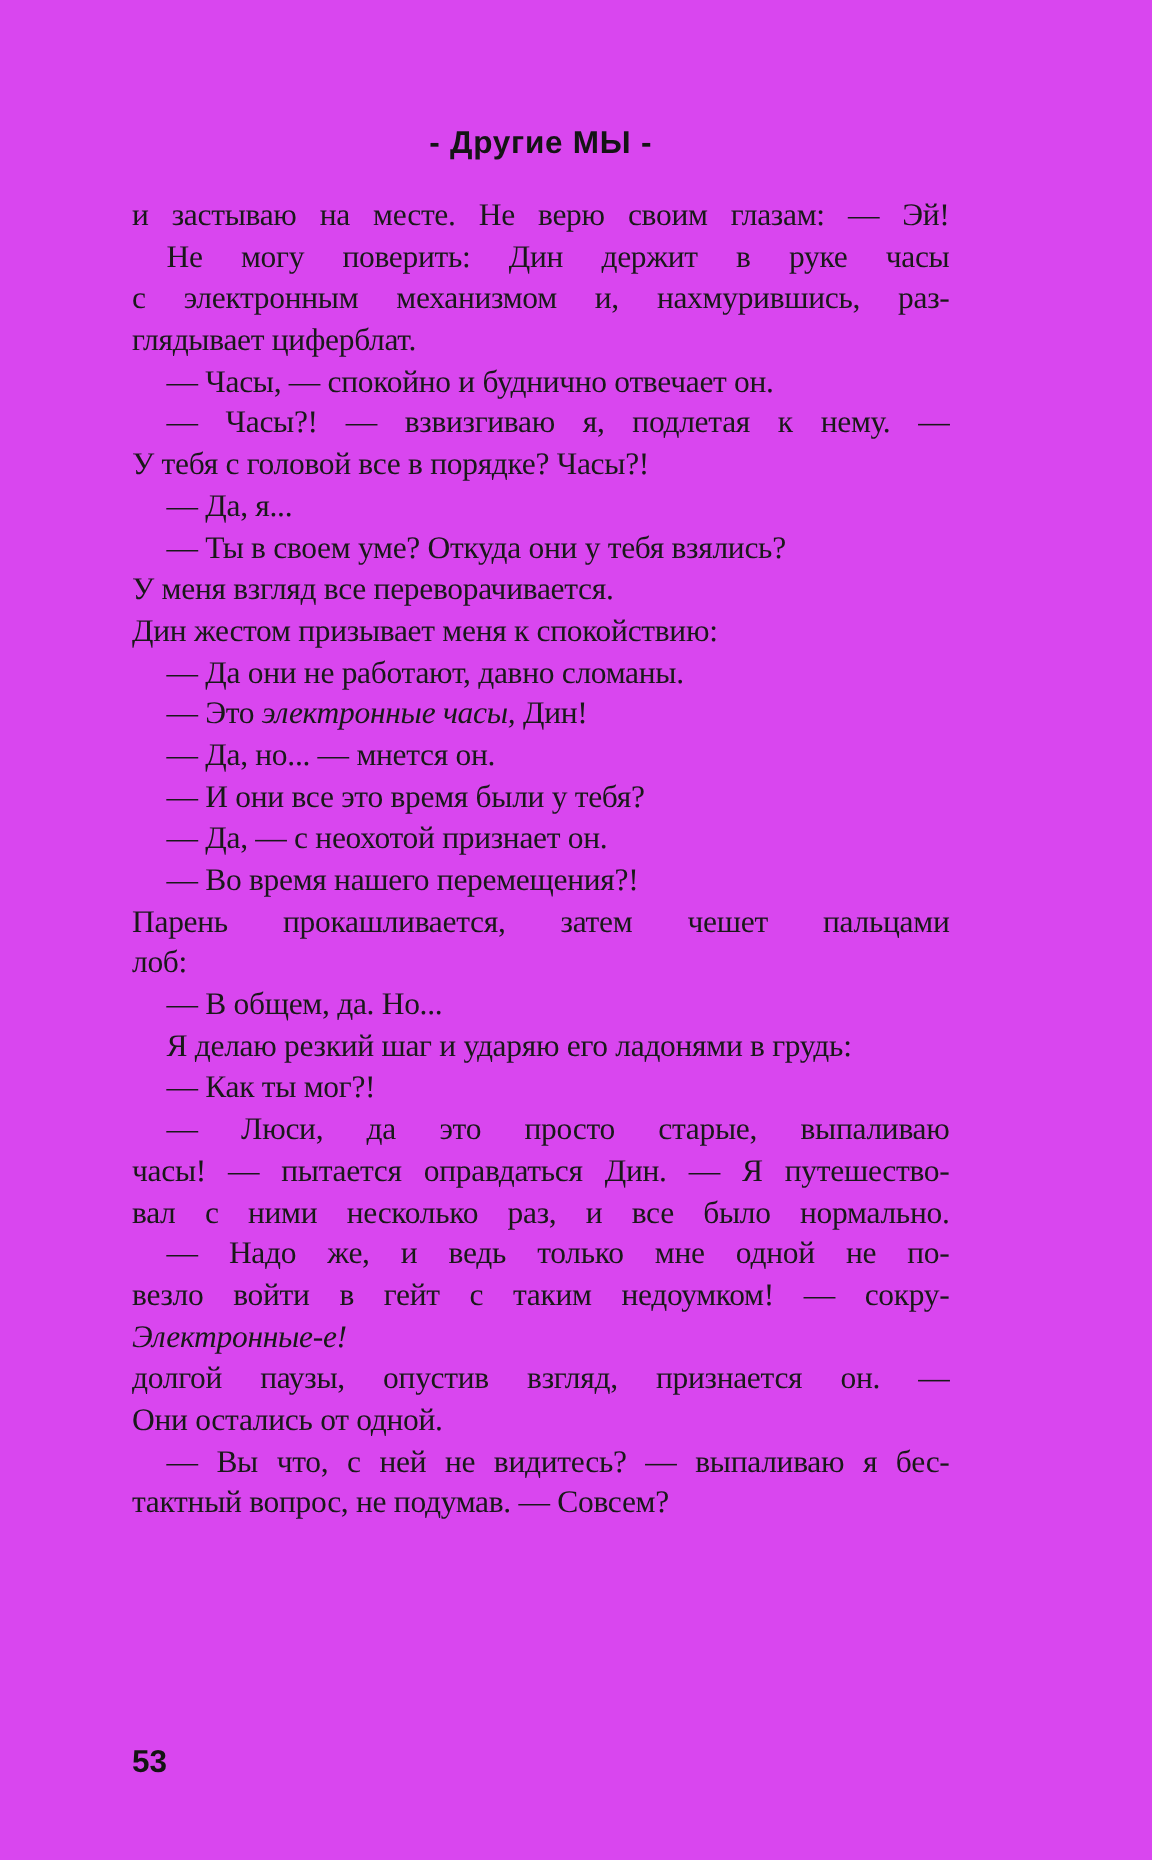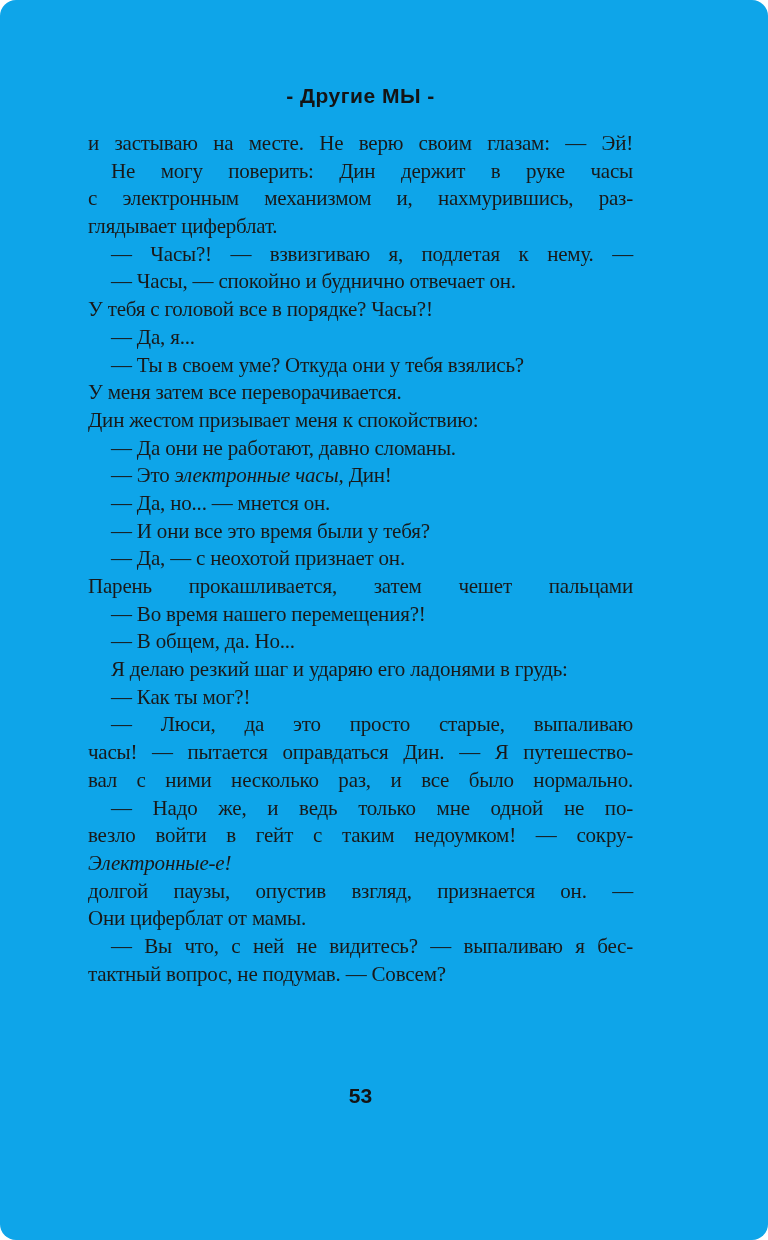--- a/index.html
+++ b/index.html
@@ -1,25 +1,24 @@
 <!DOCTYPE html>
 <html><head>
 <meta charset="utf-8">
 <style>
   html, body { margin: 0; padding: 0; }
   body { background: #ffffff; }
   .page {
     position: relative;
     width: 768px;
     height: 1240px;
-    background: #0ea5e9;
+    background: #d946ef;
     overflow: hidden;
     font-family: "Liberation Serif", serif;
     color: #191919;
-    border-radius: 16px;
   }
   .running-header {
     position: absolute;
     left: 88px;
     top: 84px;
     width: 545px;
     text-align: center;
     font-family: "Liberation Sans", sans-serif;
     font-weight: bold;
     font-size: 21px;
@@ -42,63 +41,64 @@
   .line.ind { padding-left: 23px; }
   .line.j {
     white-space: normal;
     text-align: justify;
     text-align-last: justify;
   }
   .line i { font-style: italic; }
   .page-number {
     position: absolute;
     left: 88px;
-    top: 1084px;
+    top: 1163px;
     width: 545px;
-    text-align: center;
+    text-align: left;
     font-family: "Liberation Sans", sans-serif;
     font-weight: bold;
     font-size: 21px;
     color: #141414;
   }
 </style>
 </head>
 <body>
 
 <div class="page">
   <div class="running-header">- Другие МЫ -</div>
 
   <div class="text-block">
       <div class="line j">и застываю на месте. Не верю своим глазам: — Эй!</div>
       <div class="line ind j">Не могу поверить: Дин держит в руке часы</div>
       <div class="line j">с электронным механизмом и, нахмурившись, раз-</div>
       <div class="line">глядывает циферблат.</div>
+      <div class="line ind">— Часы, — спокойно и буднично отвечает он.</div>
       <div class="line ind j">— Часы?! — взвизгиваю я, подлетая к нему. —</div>
-      <div class="line ind">— Часы, — спокойно и буднично отвечает он.</div>
       <div class="line">У тебя с головой все в порядке? Часы?!</div>
       <div class="line ind">— Да, я...</div>
       <div class="line ind">— Ты в своем уме? Откуда они у тебя взялись?</div>
-      <div class="line">У меня затем все переворачивается.</div>
+      <div class="line">У меня взгляд все переворачивается.</div>
       <div class="line">Дин жестом призывает меня к спокойствию:</div>
       <div class="line ind">— Да они не работают, давно сломаны.</div>
       <div class="line ind"><span>— Это </span><i>электронные часы,</i><span> Дин!</span></div>
       <div class="line ind">— Да, но... — мнется он.</div>
       <div class="line ind">— И они все это время были у тебя?</div>
       <div class="line ind">— Да, — с неохотой признает он.</div>
+      <div class="line ind">— Во время нашего перемещения?!</div>
       <div class="line j">Парень прокашливается, затем чешет пальцами</div>
-      <div class="line ind">— Во время нашего перемещения?!</div>
+      <div class="line">лоб:</div>
       <div class="line ind">— В общем, да. Но...</div>
       <div class="line ind">Я делаю резкий шаг и ударяю его ладонями в грудь:</div>
       <div class="line ind">— Как ты мог?!</div>
       <div class="line ind j">— Люси, да это просто старые, выпаливаю</div>
       <div class="line j">часы! — пытается оправдаться Дин. — Я путешество-</div>
       <div class="line j">вал с ними несколько раз, и все было нормально.</div>
       <div class="line ind j">— Надо же, и ведь только мне одной не по-</div>
       <div class="line j">везло войти в гейт с таким недоумком! — сокру-</div>
       <div class="line"><i>Электронные-е!</i></div>
       <div class="line j">долгой паузы, опустив взгляд, признается он. —</div>
-      <div class="line">Они циферблат от мамы.</div>
+      <div class="line">Они остались от одной.</div>
       <div class="line ind j">— Вы что, с ней не видитесь? — выпаливаю я бес-</div>
       <div class="line">тактный вопрос, не подумав. — Совсем?</div>
     </div>
 
   <div class="page-number">53</div>
 </div>
 
 </body></html>

